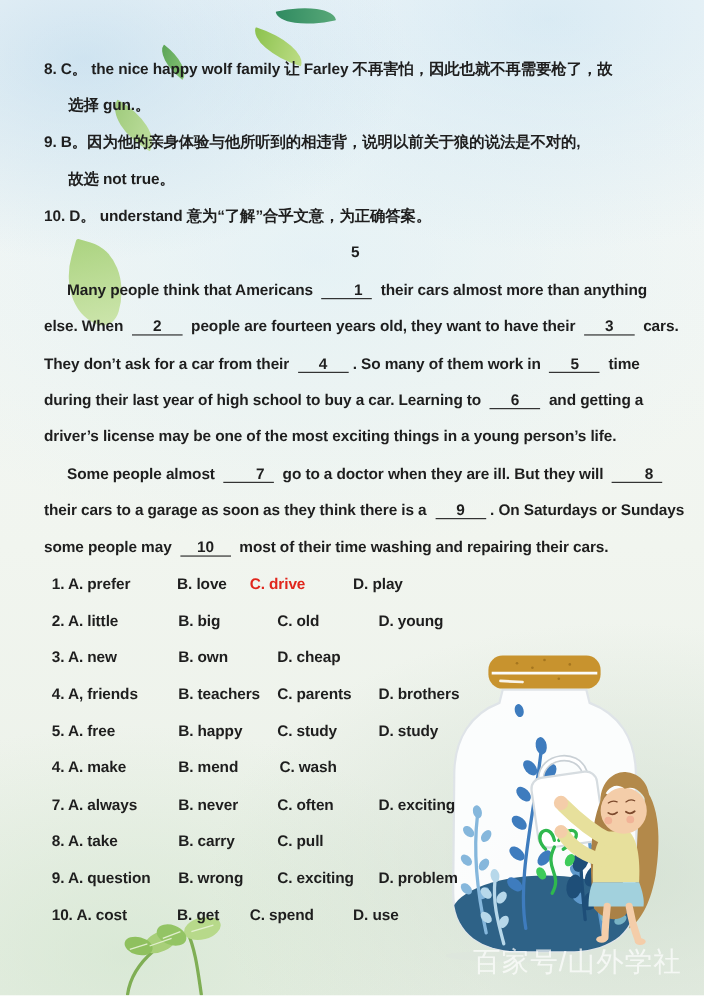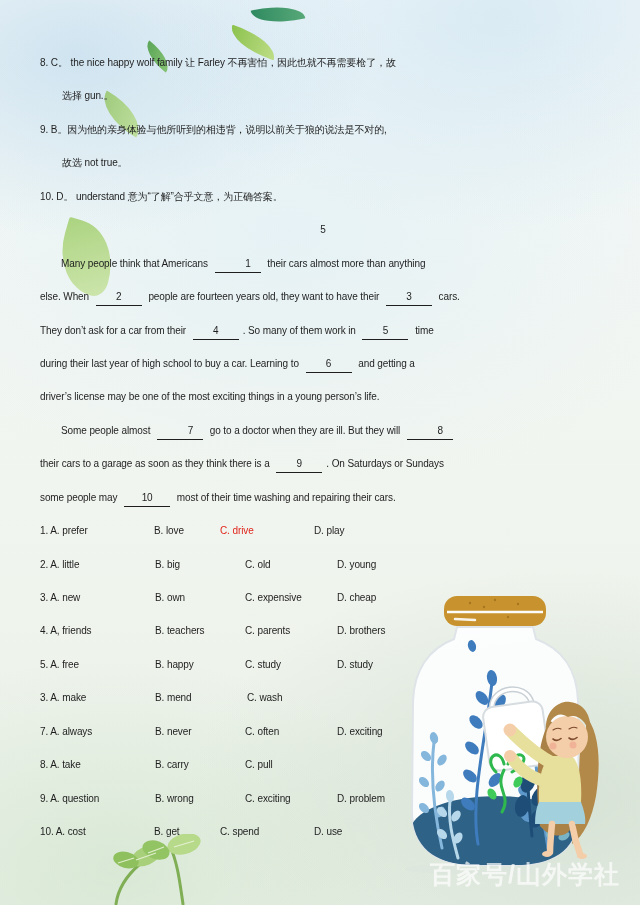--- a/index.html
+++ b/index.html
@@ -7,44 +7,44 @@
     position:relative;width:640px;height:905px;overflow:hidden;
     font-family:"Liberation Sans",sans-serif;color:#1e1e1e;
     background:
       radial-gradient(420px 260px at 12% 6%, rgba(173,209,233,.50), rgba(173,209,233,0) 70%),
       radial-gradient(500px 300px at 78% 2%, rgba(186,219,238,.45), rgba(186,219,238,0) 70%),
       radial-gradient(600px 380px at 45% 26%, rgba(214,236,246,.45), rgba(214,236,246,0) 70%),
       radial-gradient(520px 320px at 88% 88%, rgba(196,214,196,.55), rgba(196,214,196,0) 72%),
       radial-gradient(480px 300px at 18% 96%, rgba(203,226,199,.55), rgba(203,226,199,0) 70%),
       linear-gradient(180deg,#f4f8f9 0%,#f1f5ef 55%,#eaf0e7 100%);
   }
-  .content{position:absolute;left:40px;top:46px;width:566px;z-index:2;font-size:10px;letter-spacing:-0.1px;}
+  .content{position:absolute;left:40px;top:46px;width:566px;z-index:2;font-size:14px;letter-spacing:-0.1px;font-weight:bold;}
   .ln{height:33.45px;line-height:33.45px;white-space:nowrap;}
   .ind2{padding-left:22px;}
   .ind{text-indent:21px;}
   .center{text-align:center;width:566px;}
   .blank{
     display:inline-block;min-width:38px;padding:0 4px;margin:0 4px;text-align:center;
     line-height:16px;border-bottom:1.5px solid #1e1e1e;
   }
   .opt-row{display:grid;grid-template-columns:115px 90px 92px auto;}
   .opt-row.tight-c{grid-template-columns:114px 66px 94px auto;}
   .opt-row.tight-d{grid-template-columns:115px 92px 66px auto;}
-  .oc{white-space:nowrap;}
+  .oc{white-space:nowrap;margin-left:7px;}
   .red{color:#e0261c;}
   .decor{position:absolute;z-index:1;}
   .leaf{position:absolute;z-index:1;}
   .leaf-1{left:252px;top:5px;width:52px;height:19px;background:linear-gradient(100deg,#2f8a60,#58a878);border-radius:2% 100% 2% 100%;transform:rotate(-12deg);}
   .leaf-2{left:228px;top:32px;width:50px;height:21px;background:linear-gradient(90deg,#8cc24e,#bddd86);border-radius:2% 100% 2% 100%;transform:rotate(18deg);}
   .leaf-3{left:141px;top:49px;width:33px;height:15px;background:linear-gradient(70deg,#55a053,#8cc878);border-radius:2% 100% 2% 100%;transform:rotate(38deg);}
   .leaf-4{left:97px;top:101px;width:49px;height:26px;background:linear-gradient(80deg,#93c465,#bcdE92);border-radius:2% 100% 2% 100%;transform:rotate(30deg);opacity:.85;}
   .leaf-5{left:59px;top:223px;width:55px;height:70px;background:linear-gradient(150deg,#9bcb63,#c6e29c);border-radius:4% 96% 30% 96%;transform:rotate(16deg);opacity:.8;}
   .watermark{
     position:absolute;left:430px;top:858px;z-index:5;font-size:25px;color:#ffffff;
-    opacity:.7;letter-spacing:1px;white-space:nowrap;font-weight:700;
+    opacity:.7;letter-spacing:1px;white-space:nowrap;font-weight:400;
   }
 </style>
 </head>
 <body>
 
 <div class="page">
 
   <div class="leaf leaf-1"></div>
   <div class="leaf leaf-2"></div>
   <div class="leaf leaf-3"></div>
@@ -218,37 +218,36 @@
     </div>
     <div class="ln opt-row">
       <span class="oc">2. A. little</span>
       <span class="oc">B. big</span>
       <span class="oc">C. old</span>
       <span class="oc">D. young</span>
     </div>
     <div class="ln opt-row">
       <span class="oc">3. A. new</span>
       <span class="oc">B. own</span>
-      <span class="oc">C. expensive</span>
       <span class="oc">D. cheap</span>
     </div>
     <div class="ln opt-row">
       <span class="oc">4. A, friends</span>
       <span class="oc">B. teachers</span>
       <span class="oc">C. parents</span>
       <span class="oc">D. brothers</span>
     </div>
     <div class="ln opt-row">
       <span class="oc">5. A. free</span>
       <span class="oc">B. happy</span>
       <span class="oc">C. study</span>
       <span class="oc">D. study</span>
     </div>
     <div class="ln opt-row tight-d">
-      <span class="oc">3. A. make</span>
+      <span class="oc">4. A. make</span>
       <span class="oc">B. mend</span>
       <span class="oc">C. wash</span>
     </div>
     <div class="ln opt-row">
       <span class="oc">7. A. always</span>
       <span class="oc">B. never</span>
       <span class="oc">C. often</span>
       <span class="oc">D. exciting</span>
     </div>
     <div class="ln opt-row">

